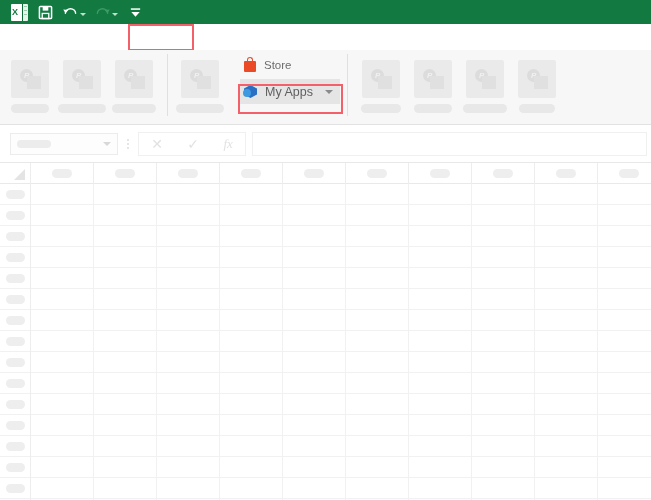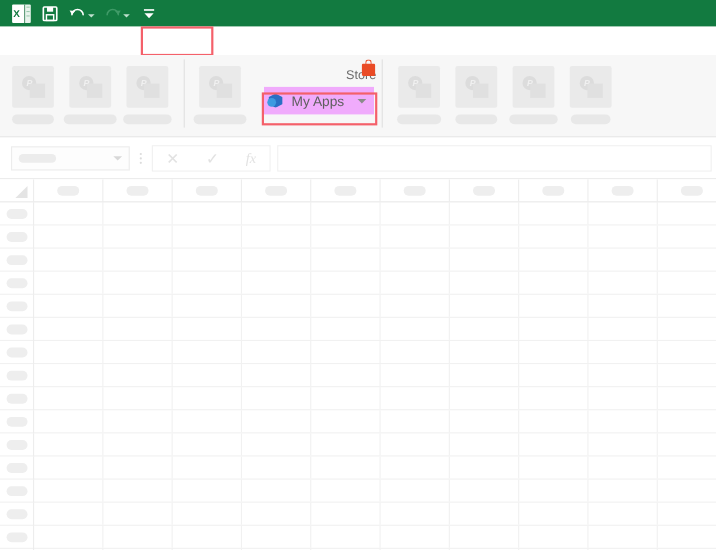--- a/index.html
+++ b/index.html
@@ -119,27 +119,27 @@
     position: absolute; left: 13px; top: 12px;
     font-size: 8px; color: #f0f0f0; font-weight: bold; z-index: 2;
     line-height: 8px;
   }
   .rbtn .cap { height: 9px; border-radius: 5px; background: #e8e8e8; margin-top: 6px; }
   .rdiv { position: absolute; top: 4px; width: 1px; height: 62px; background: #e0e0e0; }
 
   
   .addins { position: absolute; left: 240px; top: 4px; width: 102px; }
   .ai-item {
-    display: flex; align-items: flex-end;
-    height: 21px; padding-left: 3px; gap: 7px; flex-direction: column;
+    display: flex; align-items: center;
+    height: 21px; padding-left: 3px; gap: 7px;
   }
   .ai-item .txt { font-size: 11.5px; color: #6d6d6d; }
   .ai-myapps {
     position: relative;
-    height: 25px; background: #f0abfc;
+    height: 25px; background: #e5e5e5;
     margin-top: 4px; padding-left: 3px;
     display: flex; align-items: center; gap: 7px;
     width: 100px;
   }
   .ai-myapps .txt { font-size: 12.5px; color: #5f5f5f; }
   .ai-caret {
     width: 0; height: 0;
     border-left: 4px solid transparent;
     border-right: 4px solid transparent;
     border-top: 4.5px solid #8a8a8a;

